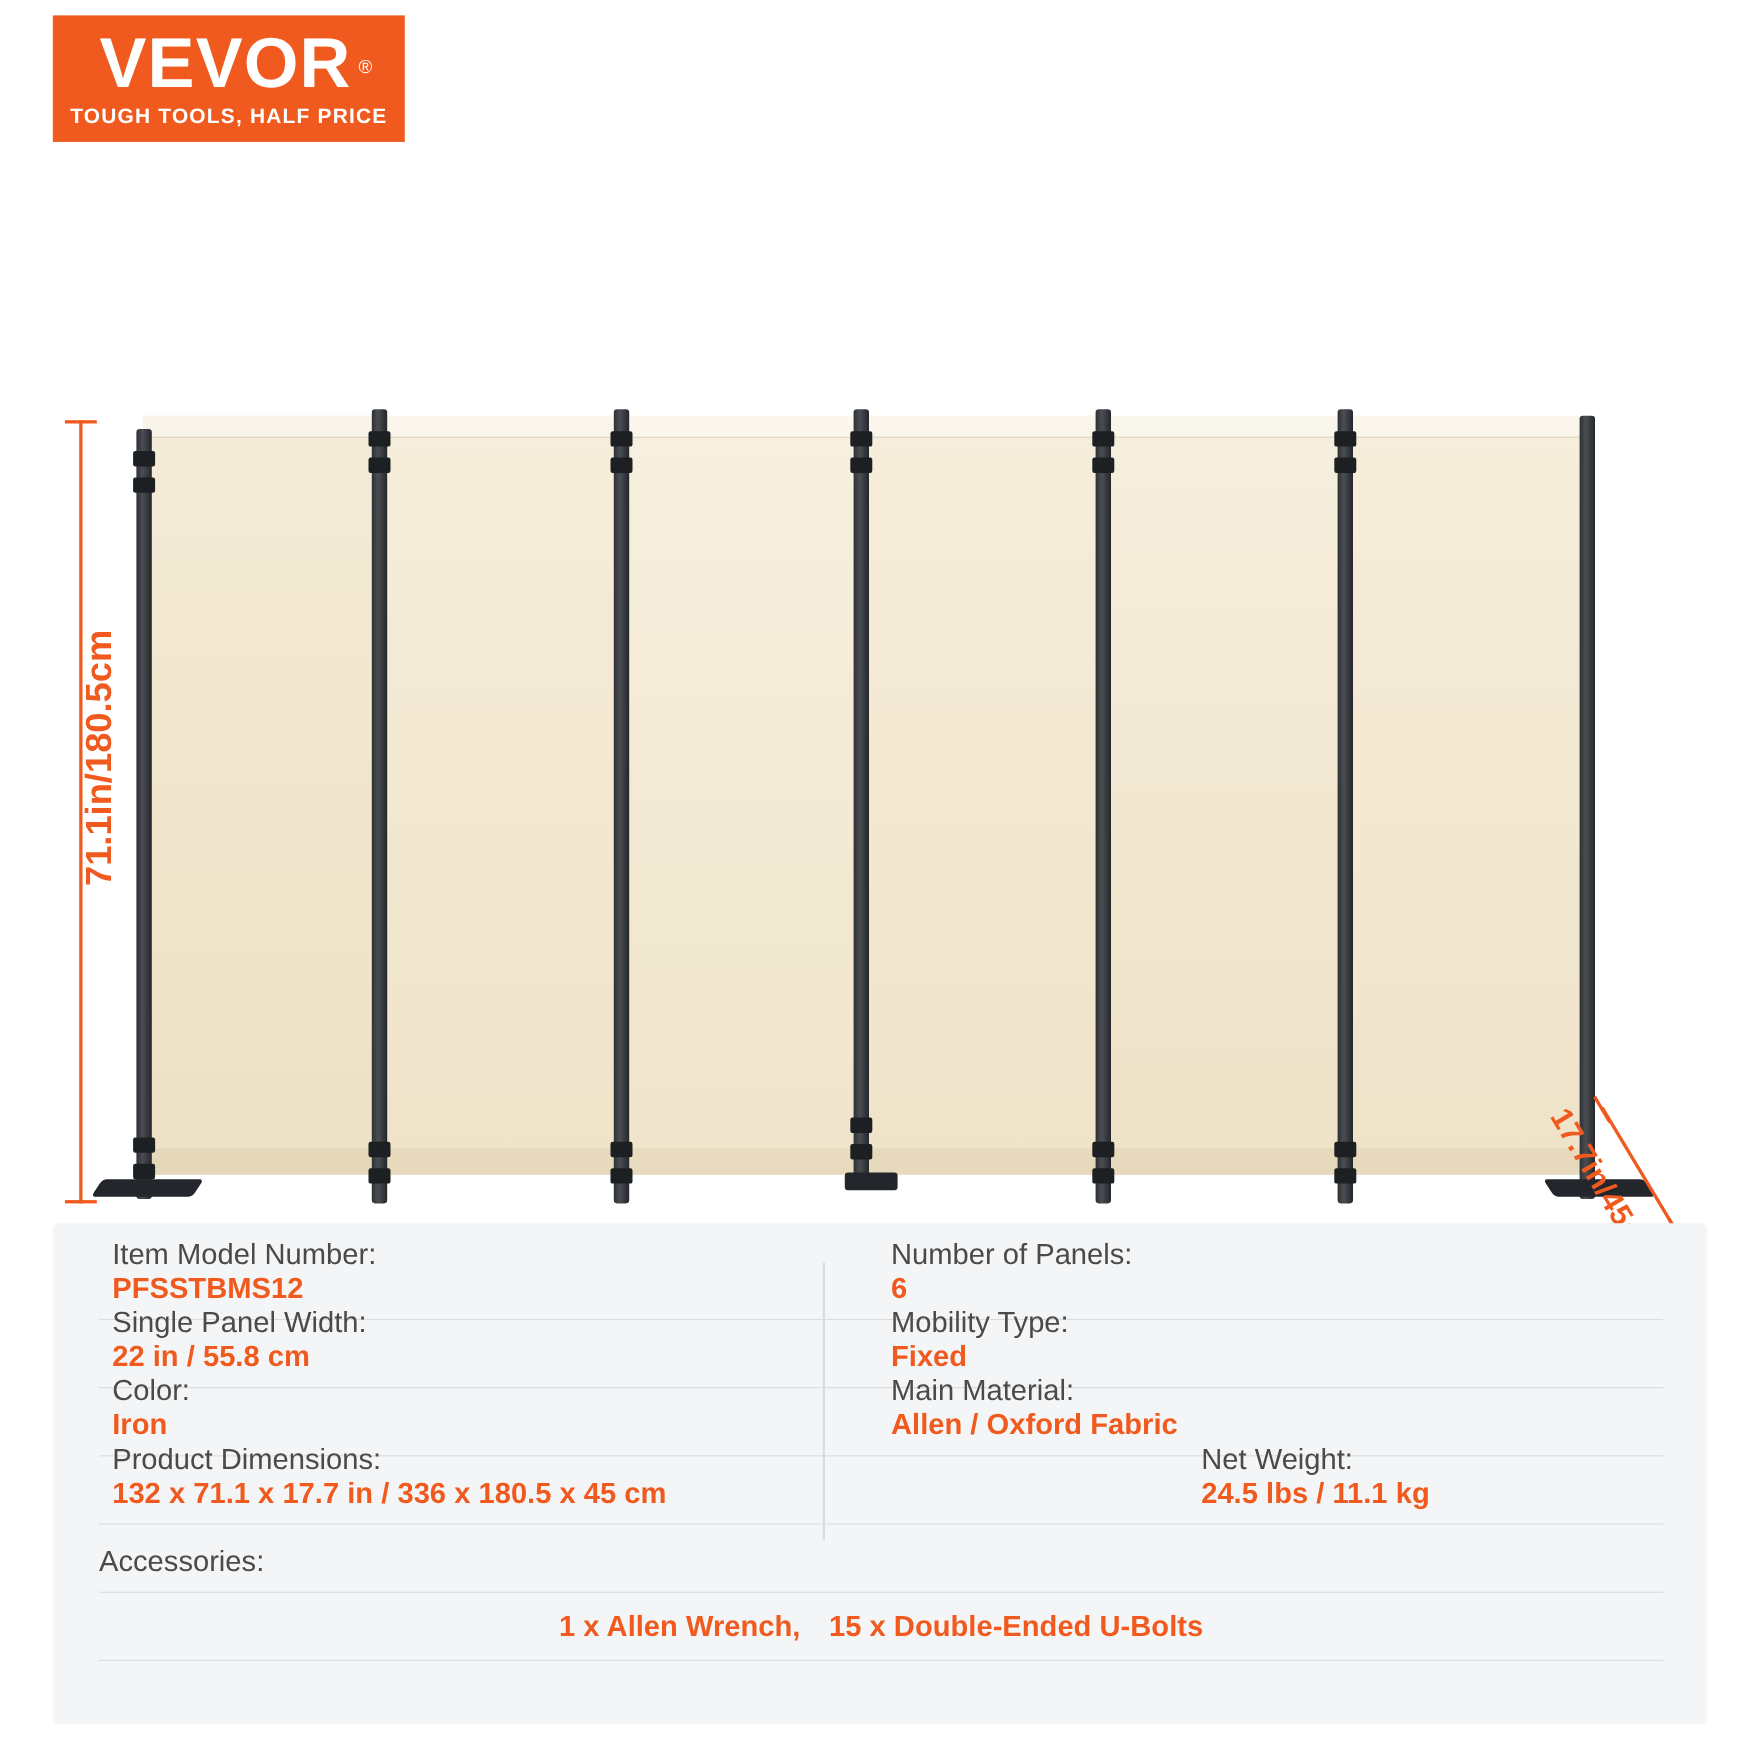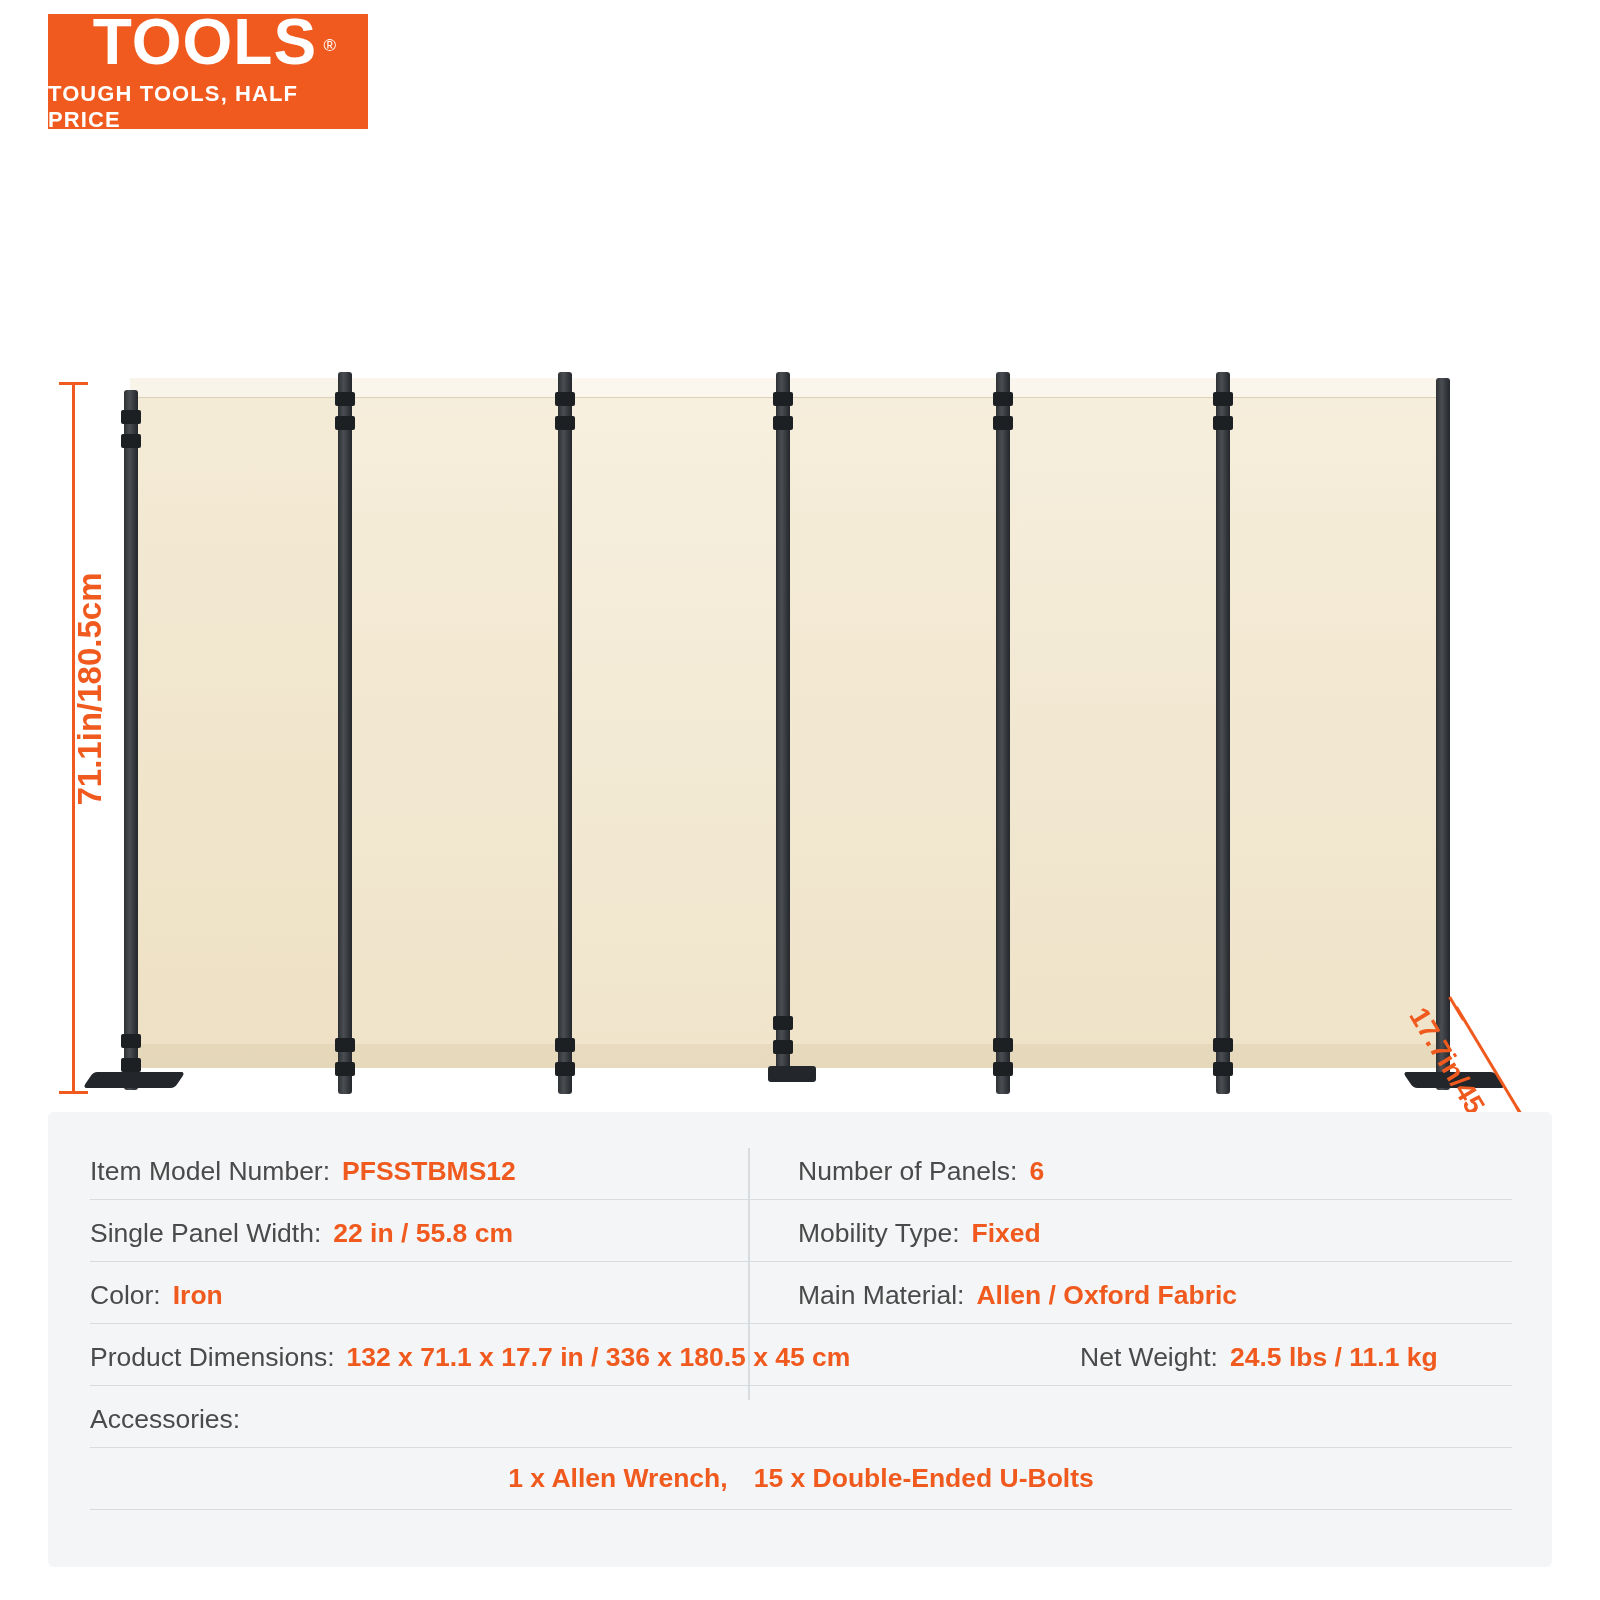--- a/index.html
+++ b/index.html
@@ -36,21 +36,21 @@
     padding-right: 6px;
   }
   .logo-reg {
     position: absolute;
     right: -14px; top: 4px;
     font-size: 17px;
     font-weight: normal;
   }
   .logo-tag {
     color: #ffffff;
-    font-size: 22px;
+    font-size: 19px;
     font-weight: bold;
     letter-spacing: 1.1px;
     margin-top: 7px;
   }
 
   
   .product-area {
     position: absolute;
     left: 0; top: 150px;
     width: 1600px; height: 940px;
@@ -230,20 +230,21 @@
     display: flex;
     align-items: flex-end;
     height: 62px;
     border-bottom: 1.5px solid #D9DCDE;
   }
   .srow:last-child { border-bottom: 1.5px solid #D9DCDE; }
   .cell {
     display: flex;
     align-items: baseline;
     padding-bottom: 12px;
+    flex-direction: column;
   }
   .cell.left  { width: 658px; }
   .cell.right { flex: 1; padding-left: 50px; }
   .cell.full  { width: 100%; }
   .cell.wide-left { width: 990px; }
   .lbl {
     color: #4A4A4A;
     font-size: 26.5px;
     white-space: nowrap;
   }
@@ -270,21 +271,21 @@
   .acc-row2 .val { margin-left: 0; }
   .acc-gap { display: inline-block; width: 26px; }
 </style>
 </head>
 <body>
 
 <div id="page">
 
   <div class="logo-box">
     <div class="logo-word">
-      <span>TOOLS</span>
+      <span>VEVOR</span>
       <span class="logo-reg">®</span>
     </div>
     <div class="logo-tag">TOUGH TOOLS, HALF PRICE</div>
   </div>
 
   <div class="product-area">
 
     <div class="screen">
       <div class="panel p1"></div>
       <div class="panel p2"></div>

